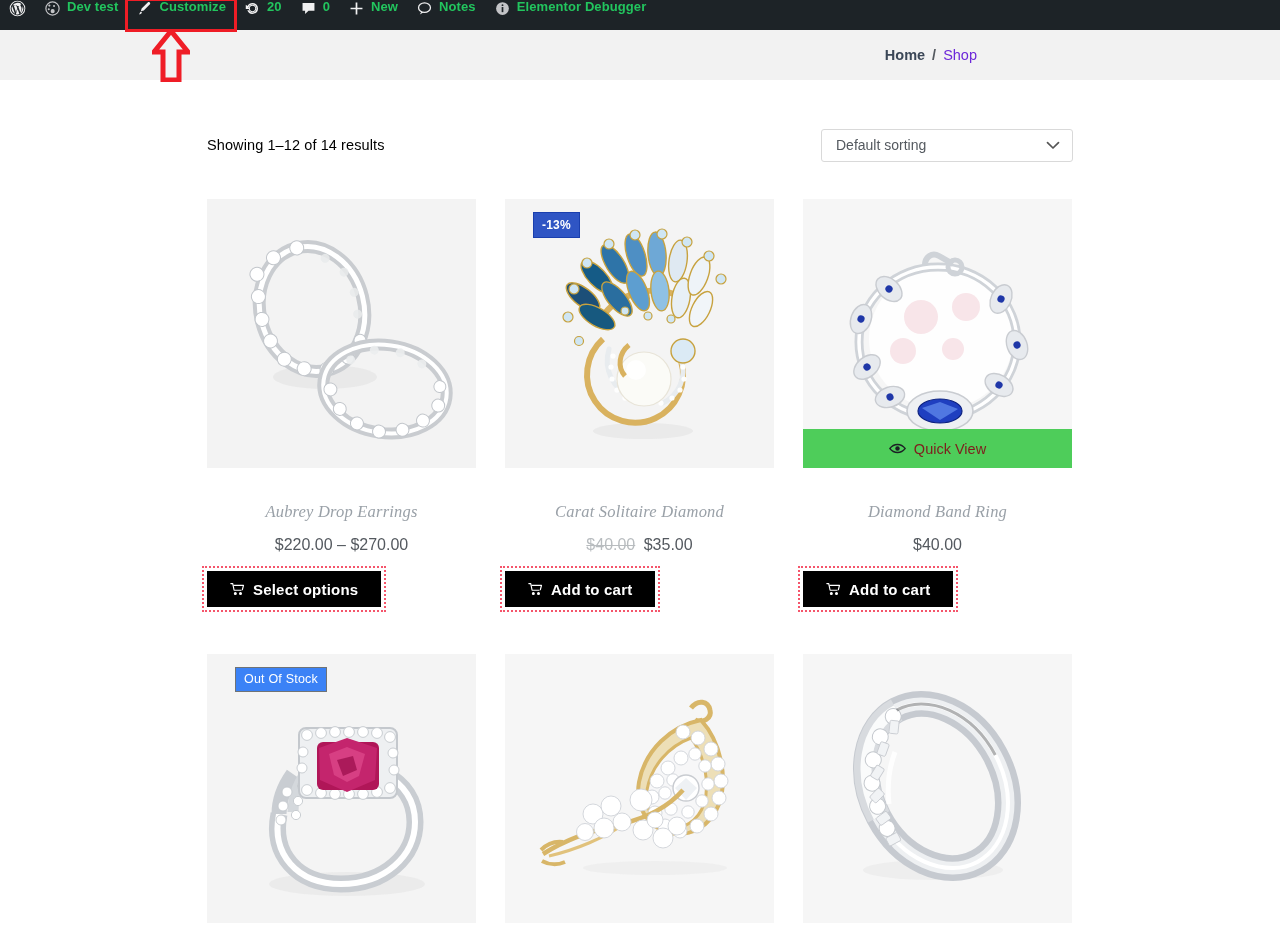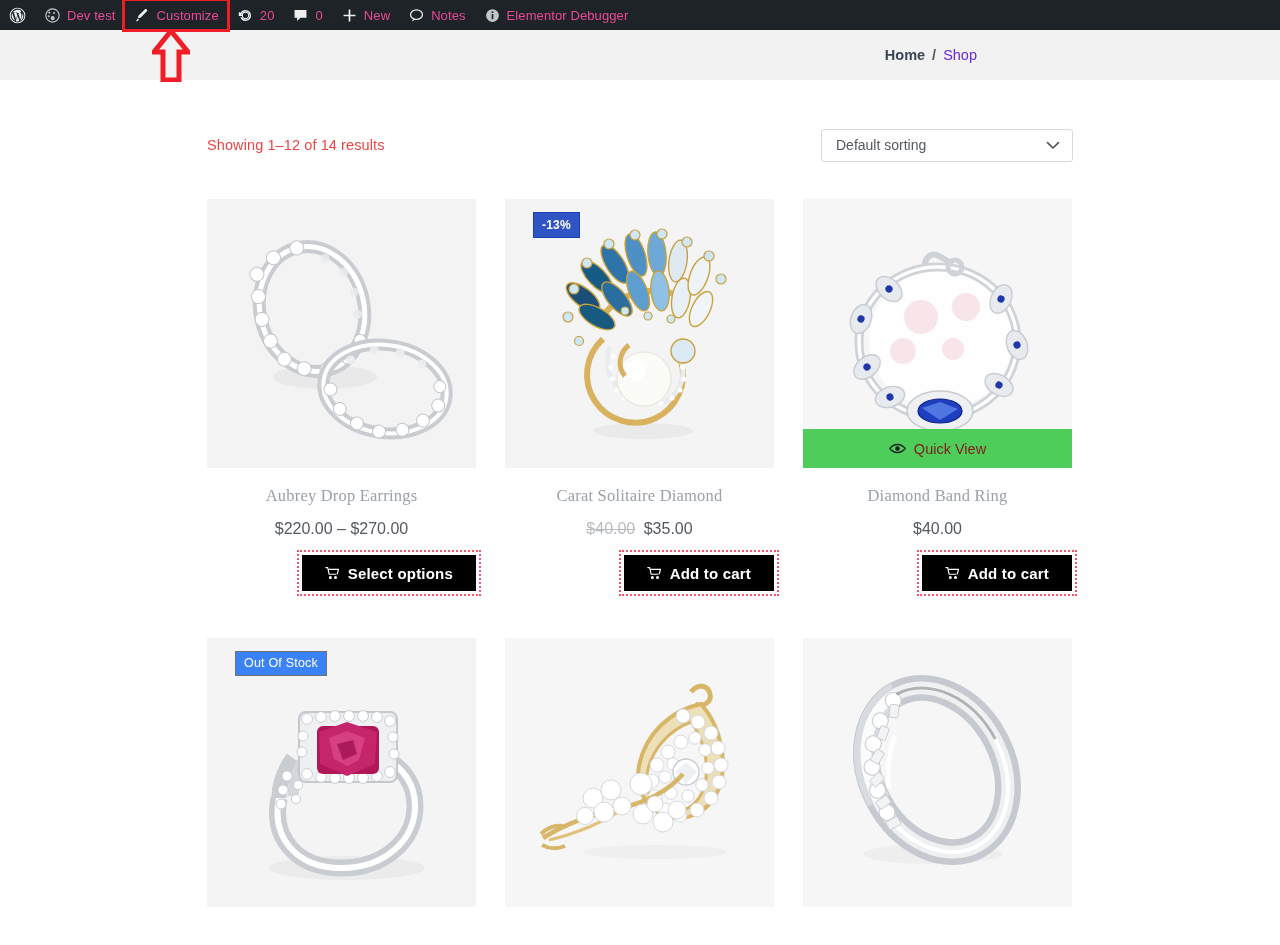--- a/index.html
+++ b/index.html
@@ -17,27 +17,27 @@
     height: 30px;
     background: #1d2327;
     display: flex;
     align-items: center;
     color: #f0f0f1;
     font-size: 13px;
     z-index: 50;
   }
   .ab-item {
     display: flex;
-    align-items: center;
     gap: 6px;
     height: 30px;
     padding: 0 9px;
-    color: #ec4899;
+    color: #22c55e;
     white-space: nowrap;
     line-height: 1;
+    font-weight: bold;
   }
   .ab-item .ab-label { font-size: 13px; letter-spacing: .1px; }
   .ab-ico { display: inline-flex; align-items: center; justify-content: center; width: 17px; height: 17px; }
   .ab-ico svg { display: block; }
 
   .ab-item.highlighted {
     position: relative;
     outline: 3px solid #ef1d26;
     outline-offset: -1px;
     z-index: 5;
@@ -75,21 +75,21 @@
     padding-top: 48px;
   }
   #shop-toolbar {
     display: flex;
     align-items: center;
     justify-content: space-between;
     height: 34px;
   }
   #result-count {
     font-size: 14.5px;
-    color: #ef4444;
+    color: #000000;
     letter-spacing: .1px;
   }
   #ordering-select {
     width: 252px;
     height: 33px;
     border: 1px solid #d9d9d9;
     border-radius: 3px;
     background: #fff;
     display: flex;
     align-items: center;
@@ -141,40 +141,41 @@
     align-items: center;
     justify-content: center;
     gap: 8px;
     color: #7f1d1d;
     font-size: 14.5px;
     z-index: 3;
   }
   .quick-view .qv-ico { display: inline-flex; align-items: center; }
 
   .product-title {
-    margin-top: 18px;
+    margin-top: 34px;
     text-align: center;
     font-family: "Liberation Serif", serif;
     font-size: 16.5px;
     color: #9aa1a8;
     letter-spacing: .2px;
+    font-style: italic;
   }
   .product-price {
     margin-top: 14px;
     text-align: center;
     font-size: 16px;
     color: #54595f;
   }
   .product-price .del { color: #b8bcbf; text-decoration: line-through; margin-right: 4px; }
   .product-price .ins { color: #54595f; }
 
   .cart-btn-wrap {
     margin-top: 17px;
     display: flex;
-    justify-content: flex-end;
+    justify-content: flex-start;
   }
   .cart-btn {
     position: relative;
     display: inline-flex;
     align-items: center;
     justify-content: center;
     gap: 8px;
     height: 36px;
     padding: 0 23px;
     background: #000000;

